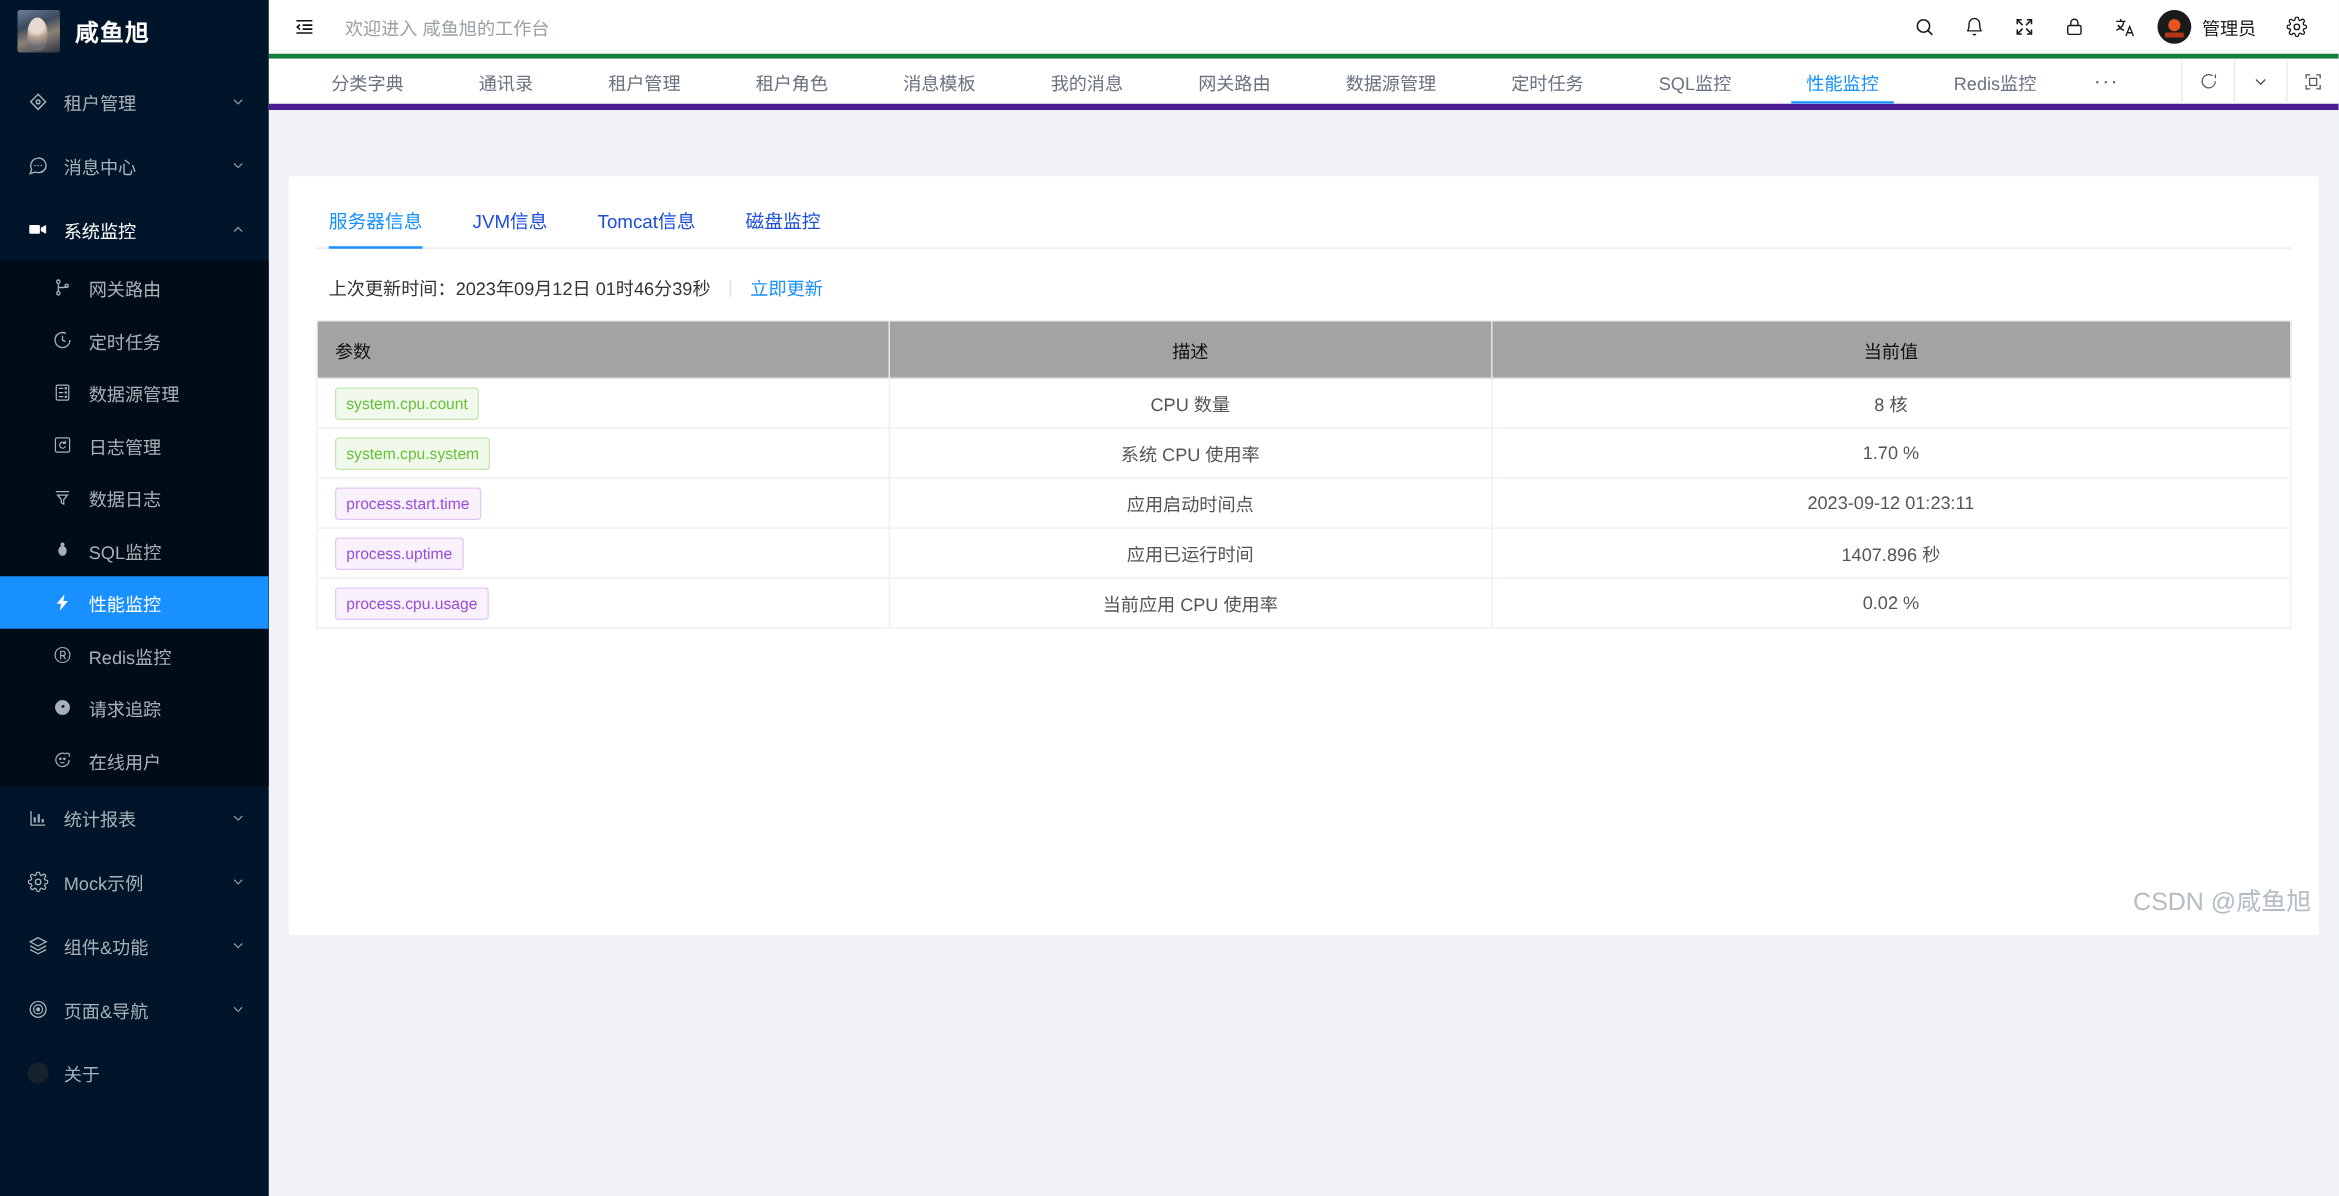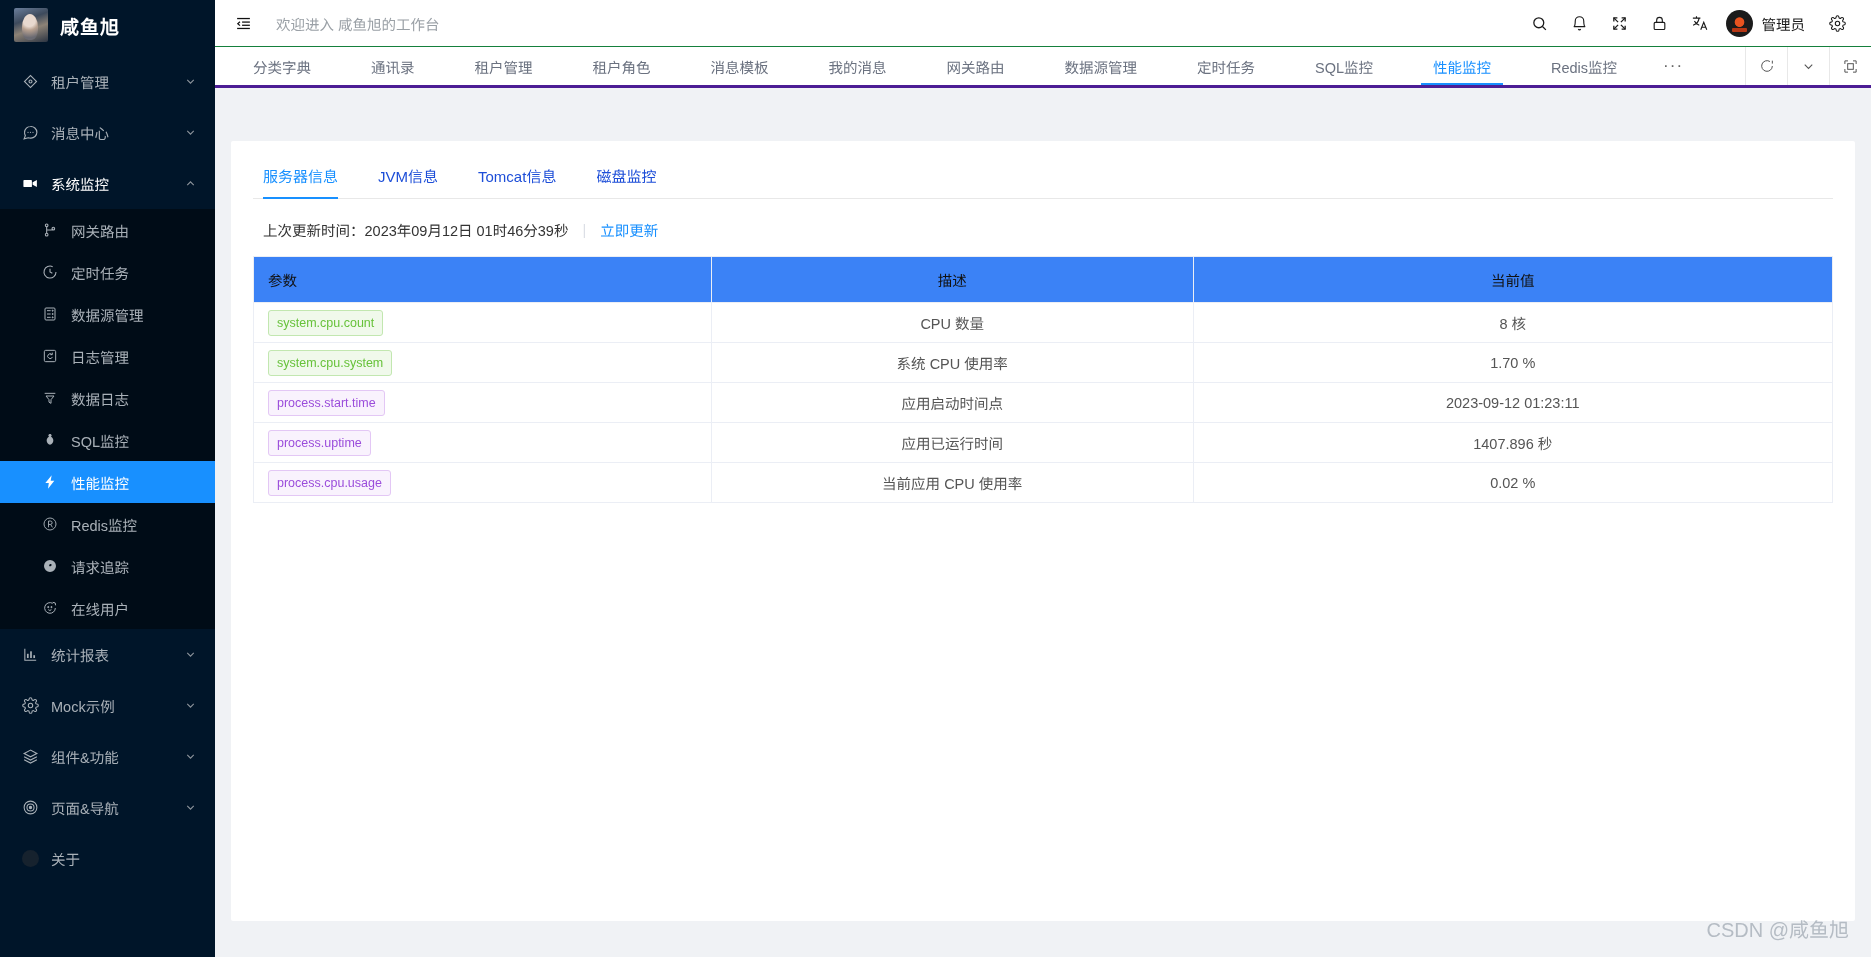--- a/index.html
+++ b/index.html
@@ -3,21 +3,21 @@
 <meta charset="utf-8">
 <title>性能监控 - 咸鱼旭的工作台</title>
 <style>
   * { box-sizing: border-box; margin: 0; padding: 0; }
   html, body {
     width: 1871px; height: 957px;
     font-family: "Liberation Sans", "DejaVu Sans", sans-serif;
     overflow: hidden;
     background: #f0f2f5;
   }
-  .app { display: flex; width: 1871px; height: 957px; }
+  .app { display: flex; width: 1871px; height: 748px; }
 
   
   .sidebar {
     width: 215px; min-width: 215px; height: 957px;
     background: #001529;
     color: #a6adb4;
     display: flex; flex-direction: column;
     overflow: hidden;
     position: relative;
   }
@@ -64,21 +64,21 @@
   .about-dot {
     width: 17px; height: 17px; border-radius: 50%;
     background: #16222e; display: inline-block;
   }
 
   
   .main { flex: 1; display: flex; flex-direction: column; background: #f0f2f5; min-width: 0; }
 
   .topbar {
     height: 47px; background: #ffffff; display: flex; align-items: center;
-    padding: 0 14px 0 16px; border-bottom: 1px solid #15803d;
+    padding: 0 14px 0 16px; border-bottom: 4px solid #15803d;
     flex-shrink: 0;
   }
   .collapse-btn { display: inline-flex; align-items: center; color: #111; cursor: pointer; padding: 4px; }
   .welcome-text { margin-left: 20px; color: #9aa0a6; font-size: 14.5px; }
   .topbar-spacer { flex: 1; }
   .topbar-icons { display: flex; align-items: center; gap: 0px; }
   .tb-ico {
     width: 40px; height: 40px; display: inline-flex; align-items: center; justify-content: center;
     color: #1a1a1a; cursor: pointer;
   }
@@ -89,21 +89,21 @@
   }
   .avatar::after{
     content:""; position:absolute; left:6px; bottom:5px; width:15px; height:4px;
     background:#c83a14; border-radius:1px; opacity:.9;
   }
   .user-name { font-size: 14.5px; color: #1a1a1a; margin-right: 12px; white-space: nowrap; }
 
   
   .tabbar {
     height: 41px; background: #ffffff; display: flex; align-items: stretch;
-    border-bottom: 3px solid #4c1d95; flex-shrink: 0; padding-left: 8px;
+    border-bottom: 5px solid #4c1d95; flex-shrink: 0; padding-left: 20px;
   }
   .tabs-scroll { display: flex; align-items: stretch; flex: 1; overflow: hidden; }
   .tab {
     display: inline-flex; align-items: center; justify-content: center;
     padding: 0 30px; font-size: 14.5px; color: #6b7280; cursor: pointer;
     white-space: nowrap; position: relative;
   }
   .tab.active { color: #1890ff; }
   .tab.active::after {
     content: ""; position: absolute; left: 18px; right: 18px; bottom: 0;
@@ -145,21 +145,21 @@
   }
   .update-sep { color: #dcdfe6; margin: 0 14px; }
   .update-link { color: #1890ff; cursor: pointer; }
 
   
   table.perf {
     width: 100%; border-collapse: collapse;
     border: 1px solid #ebeef5; table-layout: fixed;
   }
   table.perf thead th {
-    background: #3b82f6; font-size: 14.5px; font-weight: 400; color: #111;
+    background: #a3a3a3; font-size: 14.5px; font-weight: 400; color: #111;
     height: 46px; border-bottom: 1px solid #ebeef5; border-right: 1px solid #ebeef5;
     text-align: center;
   }
   table.perf thead th:first-child { text-align: left; padding-left: 14px; }
   table.perf thead th:last-child { border-right: none; }
   table.perf tbody td {
     height: 40px; font-size: 14.5px; color: #555; text-align: center;
     border-bottom: 1px solid #ebeef5; border-right: 1px solid #ebeef5;
   }
   table.perf tbody tr:last-child td { border-bottom: none; }

